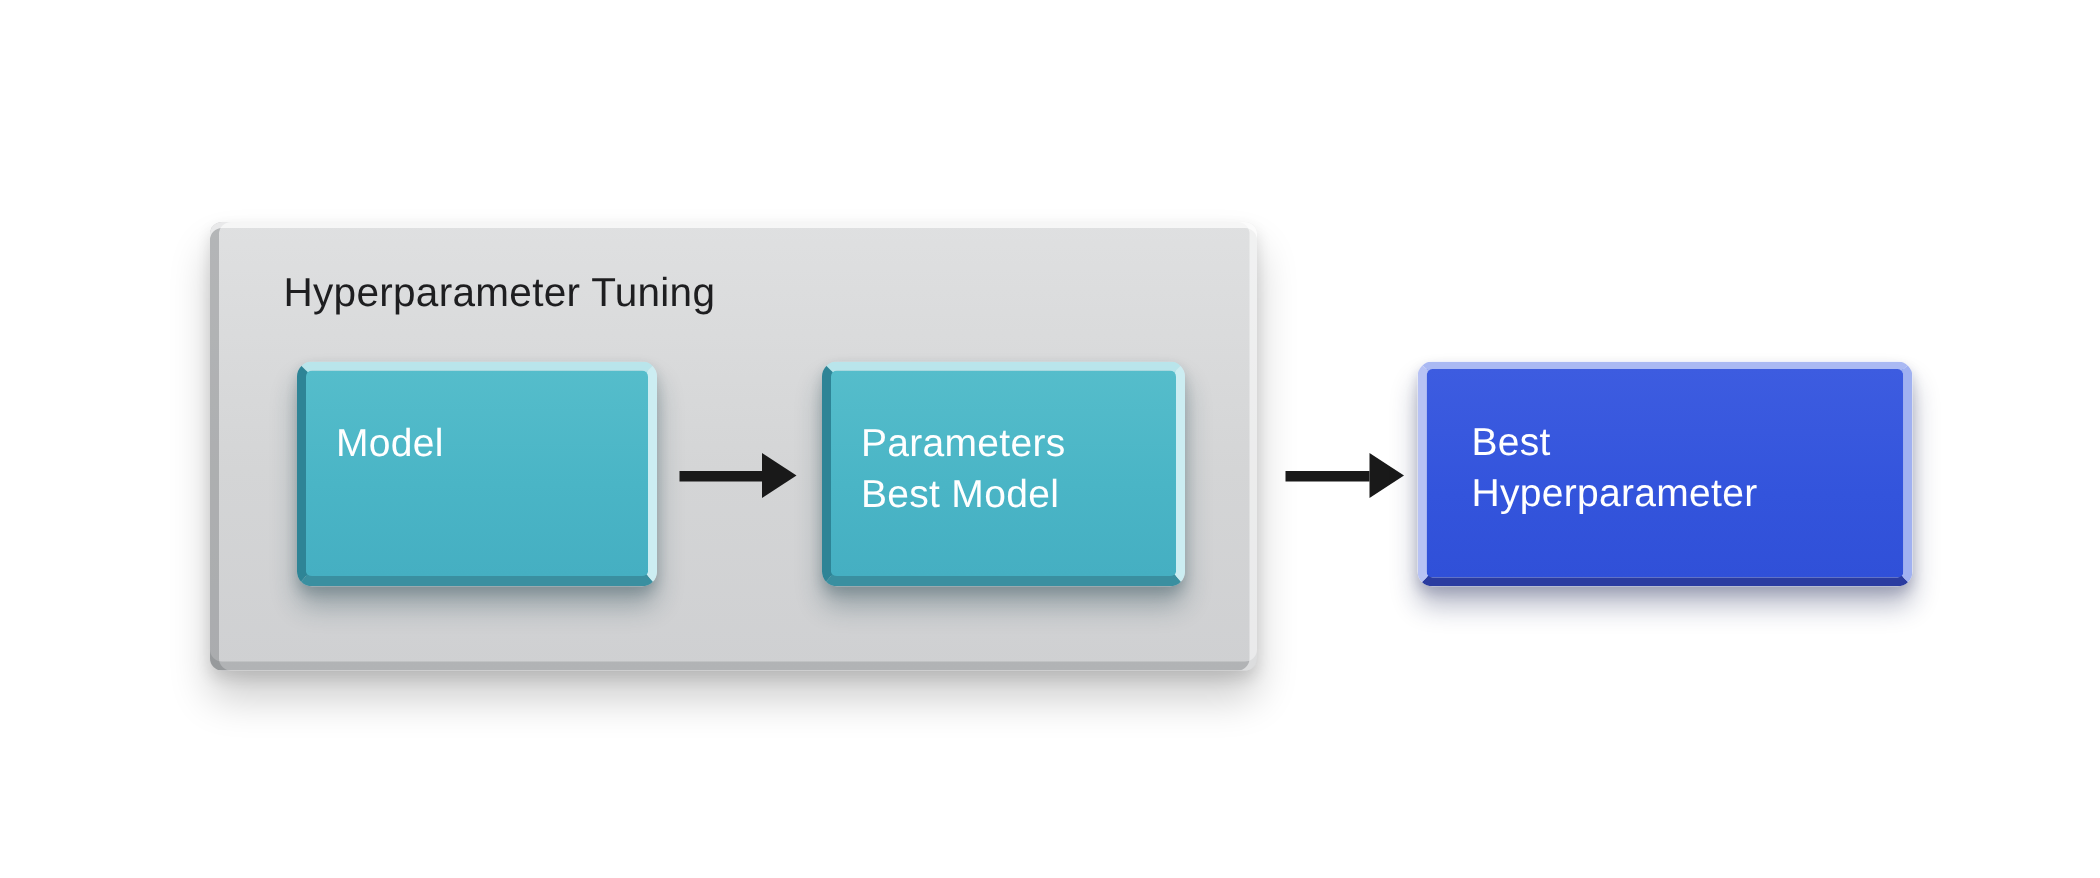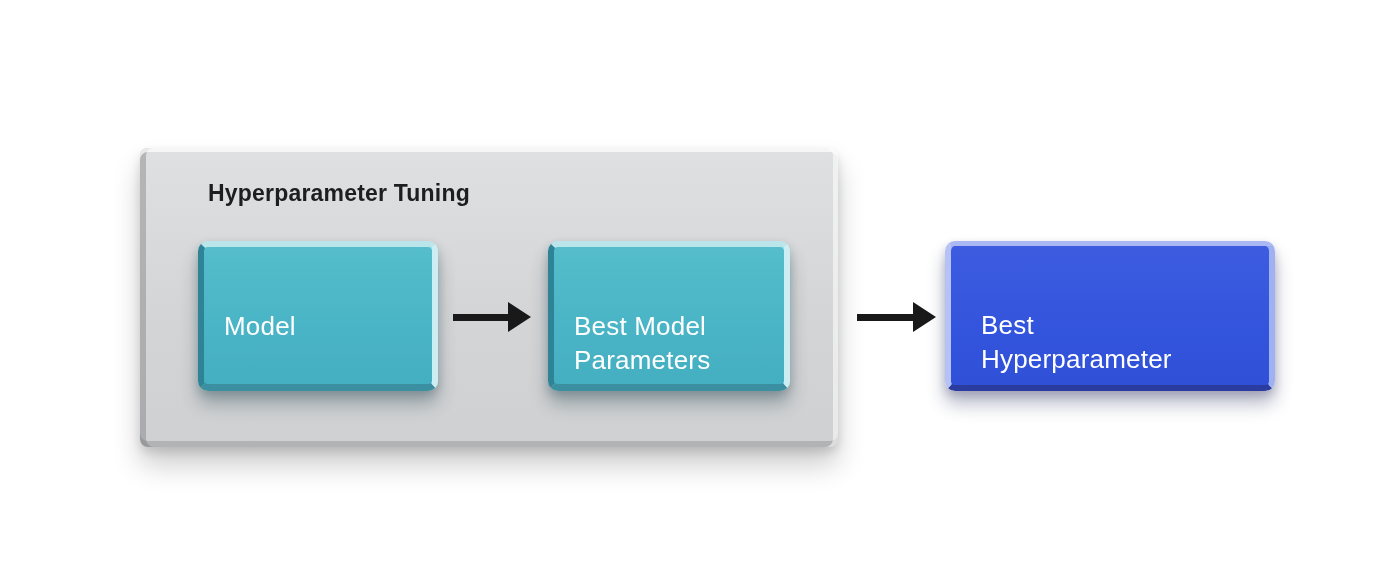--- a/index.html
+++ b/index.html
@@ -29,44 +29,43 @@
     box-shadow:
       inset 0 4px 0 rgba(255,255,255,0.70),
       inset -5px 0 0 rgba(255,255,255,0.55),
       inset 6px 0 0 rgba(110,112,115,0.38),
       inset 0 -6px 0 rgba(110,112,115,0.30),
       0 18px 28px rgba(0,0,0,0.20),
       0 5px 10px rgba(0,0,0,0.12);
   }
   .panel-title {
     position: absolute;
-    left: 68px;
+    left: 49px;
     top: 32px;
-    font-size: 23px;
-    font-weight: 700;
+    font-size: 27px;
+    font-weight: 400;
     letter-spacing: 0.2px;
     color: #1e1e20;
     white-space: nowrap;
   }
 
   
   .node {
     position: absolute;
     box-sizing: border-box;
     border-radius: 10px;
     border-style: solid;
     color: #ffffff;
     font-size: 26px;
     line-height: 34px;
     font-weight: 500;
     letter-spacing: 0.2px;
   }
   .node .node-label {
-    padding: 19px 10px 0 20px;
-    margin-top: 43px;
+    padding: 31px 10px 0 20px;
   }
   .node .node-line { display: block; }
 
   .node-teal {
     width: 240px;
     height: 150px;
     background: linear-gradient(180deg, #55bdcb 0%, #4ab5c6 55%, #45afc2 100%);
     border-width: 6px 6px 7px 6px;
     border-color: #b9e5eb #ccedf2 #3a8fa0 #2e8496; 
     box-shadow:
@@ -127,22 +126,22 @@
       </div>
     </div>
 
     <div class="arrow arrow-1">
       <div class="arrow-shaft"></div>
       <div class="arrow-head"></div>
     </div>
 
     <div class="node node-teal pos-b">
       <div class="node-label">
+        <span class="node-line">Parameters</span>
         <span class="node-line">Best Model</span>
-        <span class="node-line">Parameters</span>
       </div>
     </div>
 
   </div>
 
   <div class="arrow arrow-2">
     <div class="arrow-shaft"></div>
     <div class="arrow-head"></div>
   </div>
 

